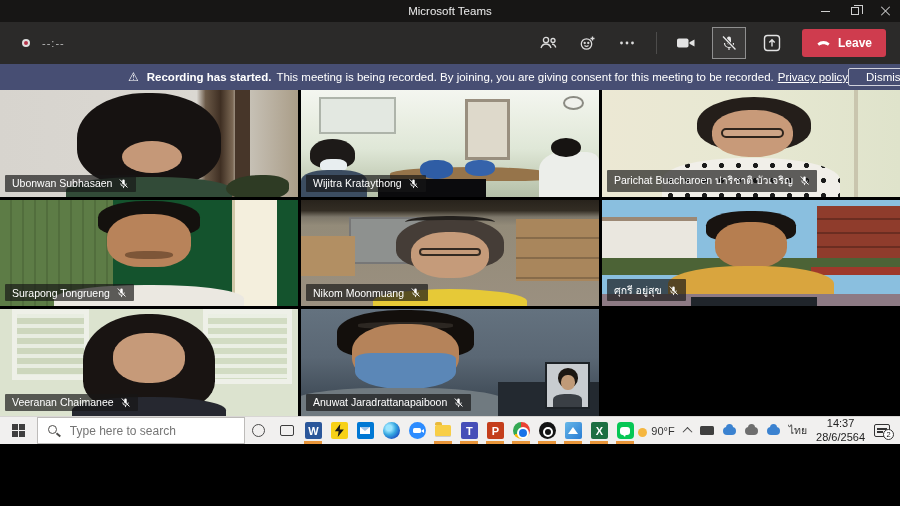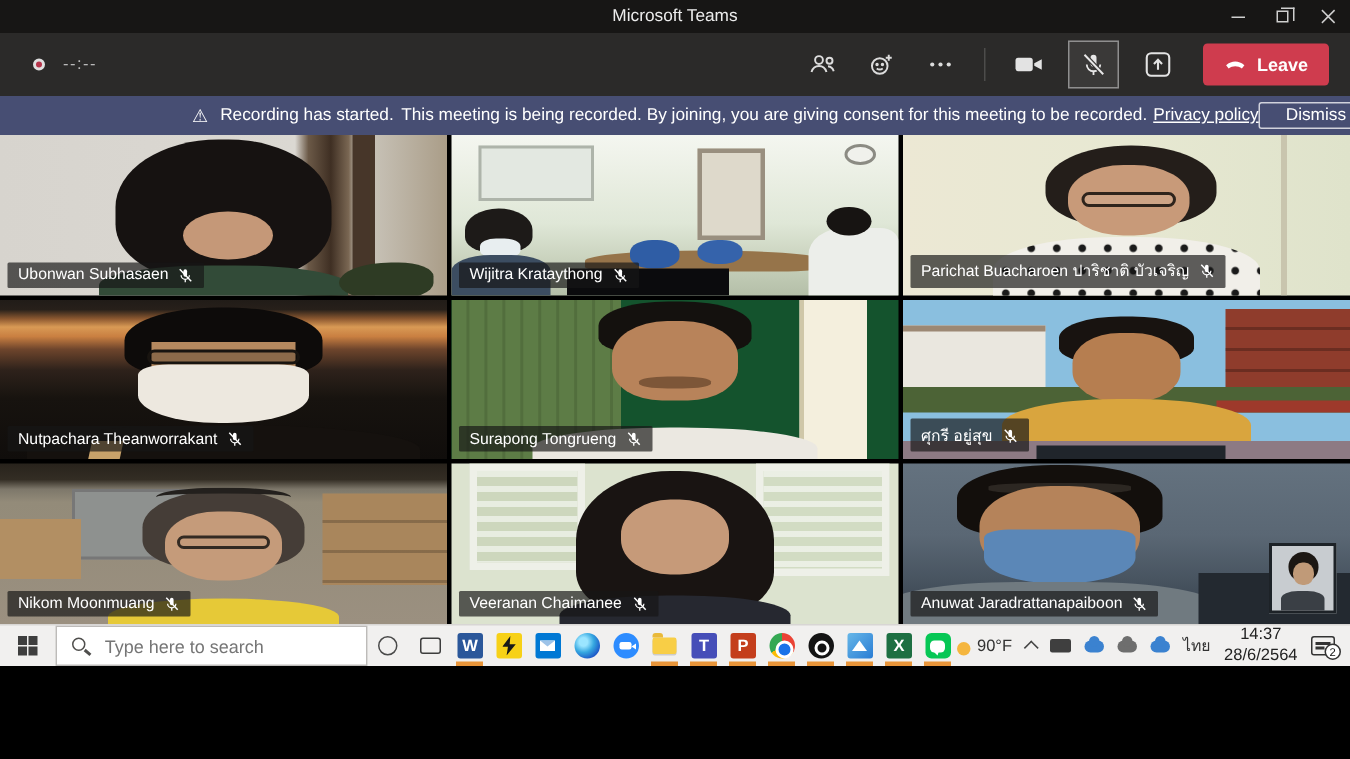--- a/index.html
+++ b/index.html
@@ -27,21 +27,21 @@
   .mt-ic { display:flex; align-items:center; justify-content:center; width:26px; height:30px; }
   .mt-ic svg { display:block; }
   .mt-sep { width:1px; height:22px; background:#4d4c4b; margin:0 3px; }
   .mic-box { border:1px solid #8f8f8f; background:#3a3938; width:34px; height:32px; display:flex; align-items:center; justify-content:center; }
   .leave { display:flex; align-items:center; gap:7px; background:#cf3c4e; color:#fff; font-size:12px; font-weight:700;
     height:28px; padding:0 14px; border-radius:3px; margin-left:4px; }
 
   
   .bn { height:26px; background:#474e73; display:flex; align-items:center; color:#fff; font-size:11.5px; padding-left:128px; padding-right:12px; flex:0 0 auto; }
   .bn-warn { font-size:12px; margin-right:8px; color:#fff; }
-  .bn-title { font-weight:400; margin-right:5px; white-space:nowrap; }
+  .bn-title { font-weight:700; margin-right:5px; white-space:nowrap; }
   .bn-msg { white-space:nowrap; }
   .bn-link { text-decoration:underline; margin-left:4px; white-space:nowrap; cursor:pointer; }
   .bn-dismiss { margin-left:auto; border:1px solid rgba(255,255,255,.75); padding:2px 17px; font-size:11.5px; border-radius:2px; cursor:pointer; }
 
   
   .grid { flex:1 1 auto; display:grid; grid-template-columns:1fr 1fr 1fr; grid-template-rows:1fr 1fr 1fr; gap:3px; background:#000;text-decoration:underline; }
   .tile { position:relative; overflow:hidden; background:#222; }
   .tile > div { position:absolute; }
   .tag { left:5px; bottom:5px; background:rgba(22,22,22,.68); color:#fff; font-size:10.5px;
     padding:2.5px 7px; display:flex; align-items:center; gap:6px; z-index:5; border-radius:1px; }
@@ -339,47 +339,50 @@
         <span>Parichat Buacharoen ปาริชาติ บัวเจริญ</span>
         <svg width="11" height="11" viewBox="0 0 18 18">
             <rect x="7" y="2.5" width="4" height="8" rx="2" fill="#fff"></rect>
             <path d="M4.5 9a4.5 4.5 0 0 0 9 0" stroke="#fff" fill="none" stroke-width="1.4"></path>
             <line x1="9" y1="13.5" x2="9" y2="16.5" stroke="#fff" stroke-width="1.4"></line>
             <line x1="3" y1="2.5" x2="15.5" y2="15.5" stroke="#fff" stroke-width="1.6"></line>
           </svg>
       </div>
     </div>
 
-    <div class="tile t4">
-      <div class="hair"></div>
-      <div class="skin"></div>
-      <div class="glasses"></div>
-      <div class="mask"></div>
-      <div class="torso"></div>
-      <div class="collar"></div>
-      <div class="tag">
-        <span>Nutpachara Theanworrakant</span>
-        <svg width="11" height="11" viewBox="0 0 18 18">
-            <rect x="7" y="2.5" width="4" height="8" rx="2" fill="#fff"></rect>
-            <path d="M4.5 9a4.5 4.5 0 0 0 9 0" stroke="#fff" fill="none" stroke-width="1.4"></path>
-            <line x1="9" y1="13.5" x2="9" y2="16.5" stroke="#fff" stroke-width="1.4"></line>
-            <line x1="3" y1="2.5" x2="15.5" y2="15.5" stroke="#fff" stroke-width="1.6"></line>
-          </svg>
-      </div>
-    </div>
 
     <div class="tile t5">
       <div class="shelf"></div>
       <div class="doorR"></div>
       <div class="hair"></div>
       <div class="face"></div>
       <div class="stache"></div>
       <div class="shirt"></div>
       <div class="tag">
         <span>Surapong Tongrueng</span>
+        <svg width="11" height="11" viewBox="0 0 18 18">
+            <rect x="7" y="2.5" width="4" height="8" rx="2" fill="#fff"></rect>
+            <path d="M4.5 9a4.5 4.5 0 0 0 9 0" stroke="#fff" fill="none" stroke-width="1.4"></path>
+            <line x1="9" y1="13.5" x2="9" y2="16.5" stroke="#fff" stroke-width="1.4"></line>
+            <line x1="3" y1="2.5" x2="15.5" y2="15.5" stroke="#fff" stroke-width="1.6"></line>
+          </svg>
+      </div>
+    </div>
+
+    <div class="tile t7">
+      <div class="cab"></div>
+      <div class="boxR"></div>
+      <div class="boxL"></div>
+      <div class="hair"></div>
+      <div class="band"></div>
+      <div class="face"></div>
+      <div class="glasses"></div>
+      <div class="shirt"></div>
+      <div class="tag">
+        <span>Nikom Moonmuang</span>
         <svg width="11" height="11" viewBox="0 0 18 18">
             <rect x="7" y="2.5" width="4" height="8" rx="2" fill="#fff"></rect>
             <path d="M4.5 9a4.5 4.5 0 0 0 9 0" stroke="#fff" fill="none" stroke-width="1.4"></path>
             <line x1="9" y1="13.5" x2="9" y2="16.5" stroke="#fff" stroke-width="1.4"></line>
             <line x1="3" y1="2.5" x2="15.5" y2="15.5" stroke="#fff" stroke-width="1.6"></line>
           </svg>
       </div>
     </div>
 
     <div class="tile t6">
@@ -387,40 +390,20 @@
       <div class="bldgR"></div>
       <div class="green"></div>
       <div class="flowers"></div>
       <div class="hair"></div>
       <div class="face"></div>
       <div class="polo"></div>
       <div class="deskband"></div>
       <div class="laptop"></div>
       <div class="tag">
         <span>ศุกรี อยู่สุข</span>
-        <svg width="11" height="11" viewBox="0 0 18 18">
-            <rect x="7" y="2.5" width="4" height="8" rx="2" fill="#fff"></rect>
-            <path d="M4.5 9a4.5 4.5 0 0 0 9 0" stroke="#fff" fill="none" stroke-width="1.4"></path>
-            <line x1="9" y1="13.5" x2="9" y2="16.5" stroke="#fff" stroke-width="1.4"></line>
-            <line x1="3" y1="2.5" x2="15.5" y2="15.5" stroke="#fff" stroke-width="1.6"></line>
-          </svg>
-      </div>
-    </div>
-
-    <div class="tile t7">
-      <div class="cab"></div>
-      <div class="boxR"></div>
-      <div class="boxL"></div>
-      <div class="hair"></div>
-      <div class="band"></div>
-      <div class="face"></div>
-      <div class="glasses"></div>
-      <div class="shirt"></div>
-      <div class="tag">
-        <span>Nikom Moonmuang</span>
         <svg width="11" height="11" viewBox="0 0 18 18">
             <rect x="7" y="2.5" width="4" height="8" rx="2" fill="#fff"></rect>
             <path d="M4.5 9a4.5 4.5 0 0 0 9 0" stroke="#fff" fill="none" stroke-width="1.4"></path>
             <line x1="9" y1="13.5" x2="9" y2="16.5" stroke="#fff" stroke-width="1.4"></line>
             <line x1="3" y1="2.5" x2="15.5" y2="15.5" stroke="#fff" stroke-width="1.6"></line>
           </svg>
       </div>
     </div>
 
     <div class="tile t8">

